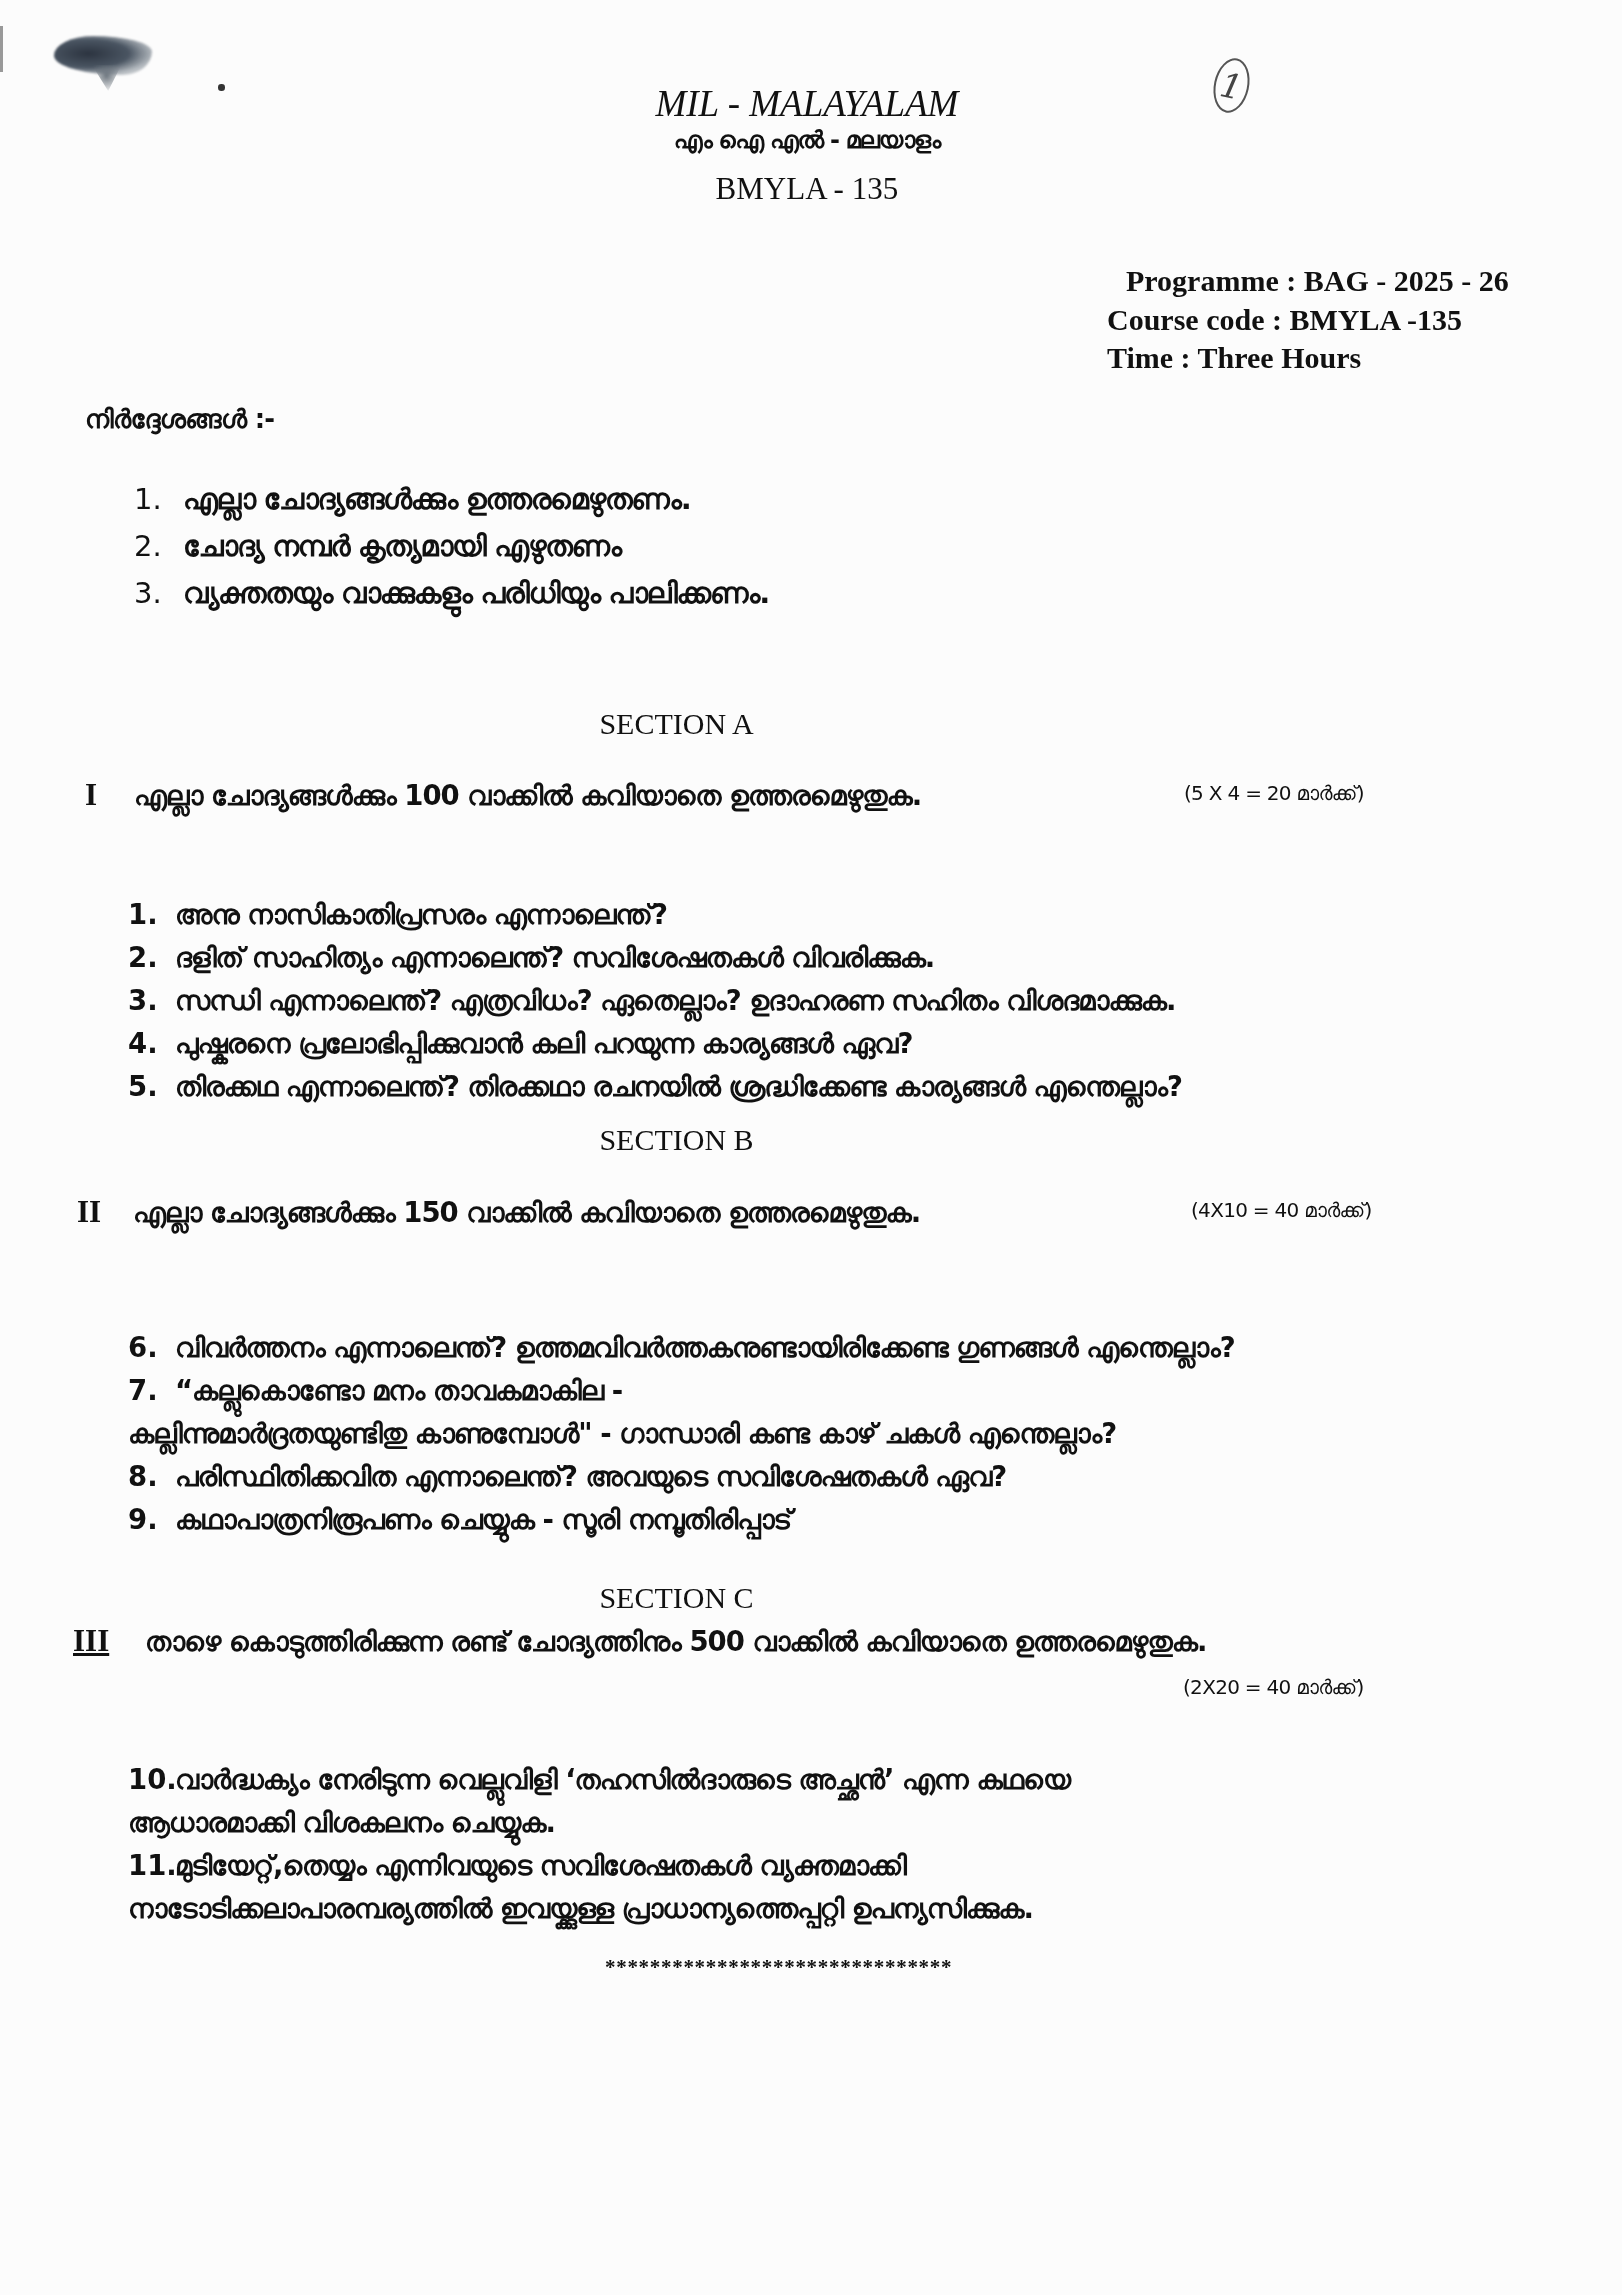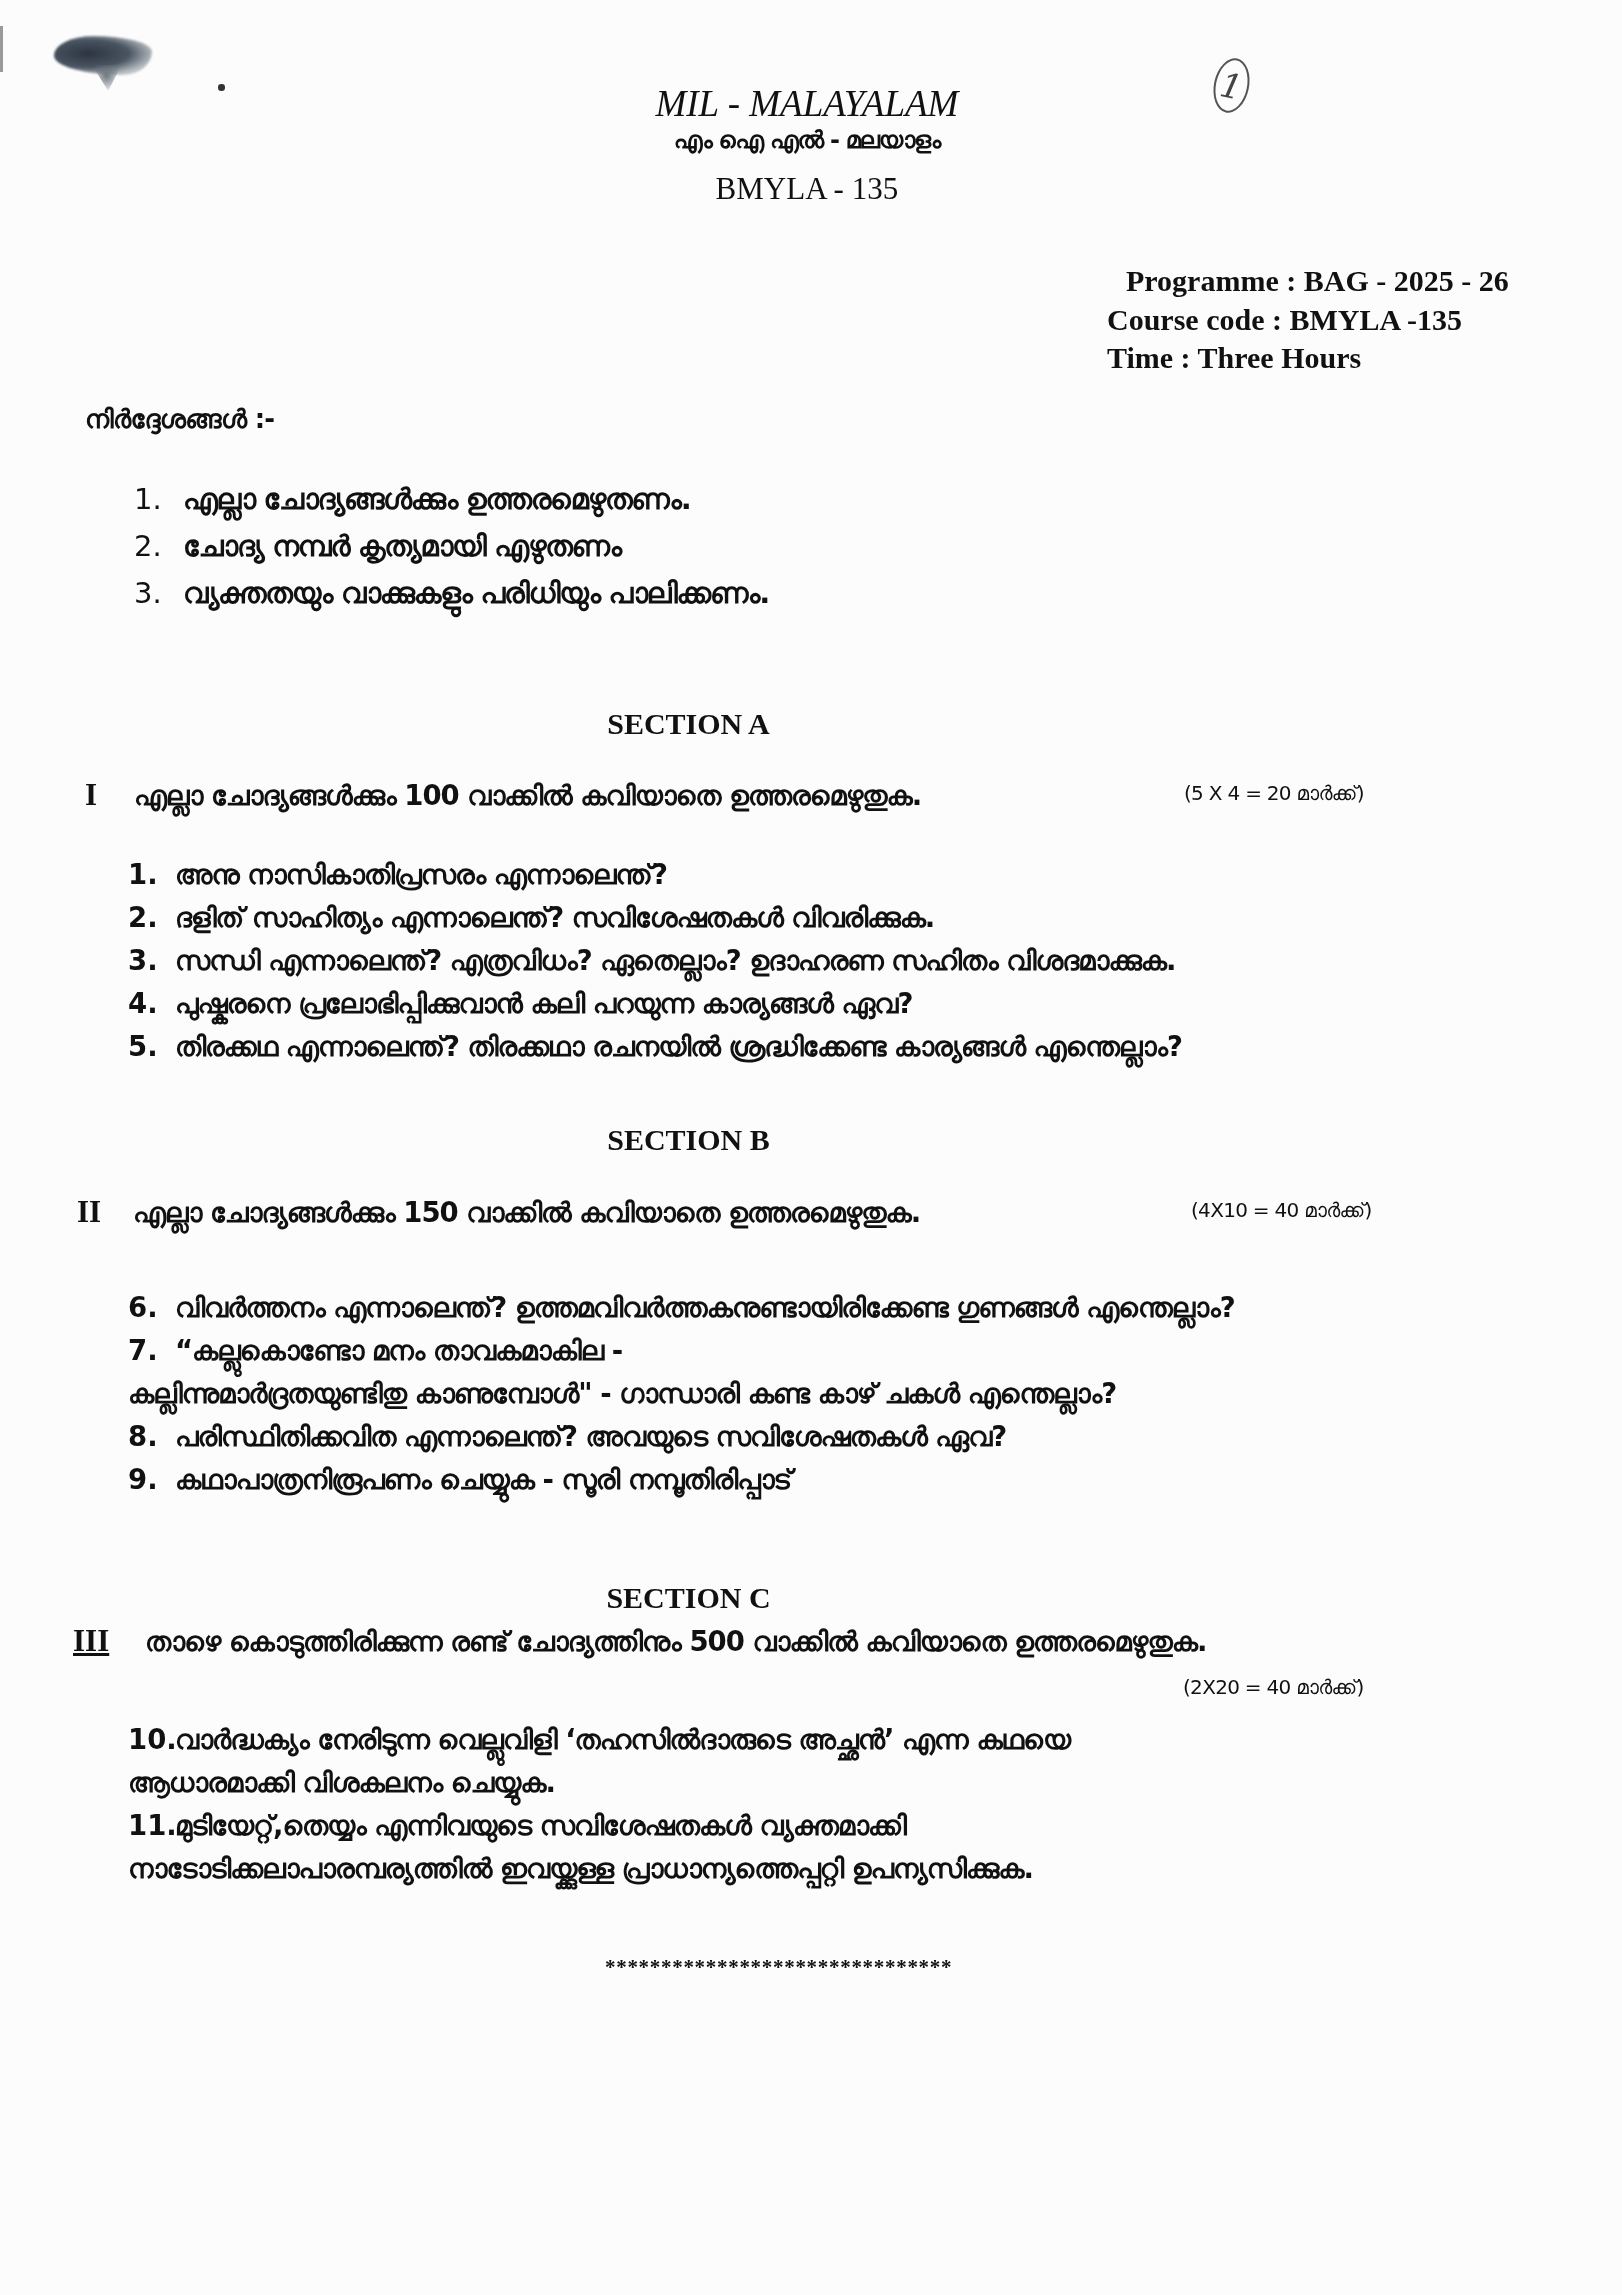--- a/index.html
+++ b/index.html
@@ -49,28 +49,28 @@
   .meta.m1 { left: 1126px; top: 262px; }
   .meta.m2 { left: 1107px; top: 301px; }
   .meta.m3 { left: 1107px; top: 339px; }
 
   .instr-head { position: absolute; left: 85px; top: 404px; font-size: 26px; font-weight: bold; letter-spacing: -0.7px; }
 
   .instr-list { position: absolute; left: 134px; top: 476px; }
   .instr-item { font-size: 29px; line-height: 47px; white-space: nowrap; font-weight: bold; letter-spacing: -1.3px; }
   .instr-item .num { display: inline-block; width: 49px; font-weight: normal; letter-spacing: 0; }
 
-  .section-head { position: absolute; left: 16px; width: 1495px; text-align: center; font-size: 30px; font-weight: bold; }
+  .section-head { position: absolute; left: 4px; width: 1495px; text-align: center; font-size: 30px; font-weight: normal; }
   .section-head span { display: inline-block; transform: translateX(-75px); }
 
   .q-main { position: absolute; font-size: 27.5px; white-space: nowrap; letter-spacing: -1px; font-weight: bold; }
   .q-main .roman { font-family: "Liberation Serif", serif; font-weight: bold; font-size: 31px; display: inline-block; letter-spacing: 0; }
   .marks { position: absolute; font-size: 20px; white-space: nowrap; letter-spacing: -0.7px; }
 
-  .q-list { position: absolute; left: 128px; }
+  .q-list { position: absolute; left: 128px; margin-top: 40px; }
   .q-item { font-size: 27.5px; line-height: 43px; white-space: nowrap; font-weight: bold; letter-spacing: -1px; }
   .q-item .num { display: inline-block; width: 47px; letter-spacing: 0; }
 
   .stars { position: absolute; left: 605px; top: 1955px; font-size: 21px; font-weight: bold; letter-spacing: 0.7px; }
 </style>
 </head>
 <body>
 
 <div class="scan-edge"></div>
 <div class="scan-blot"></div>

